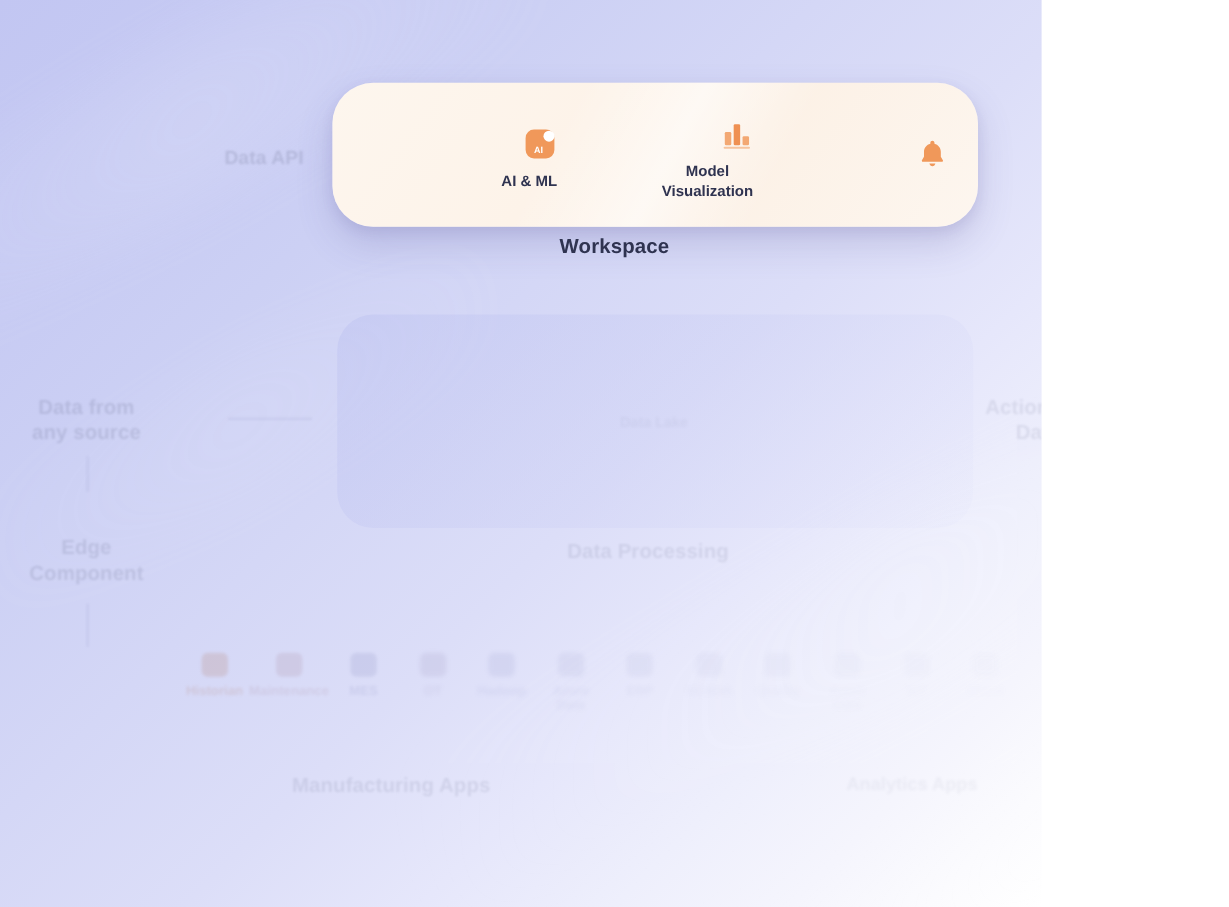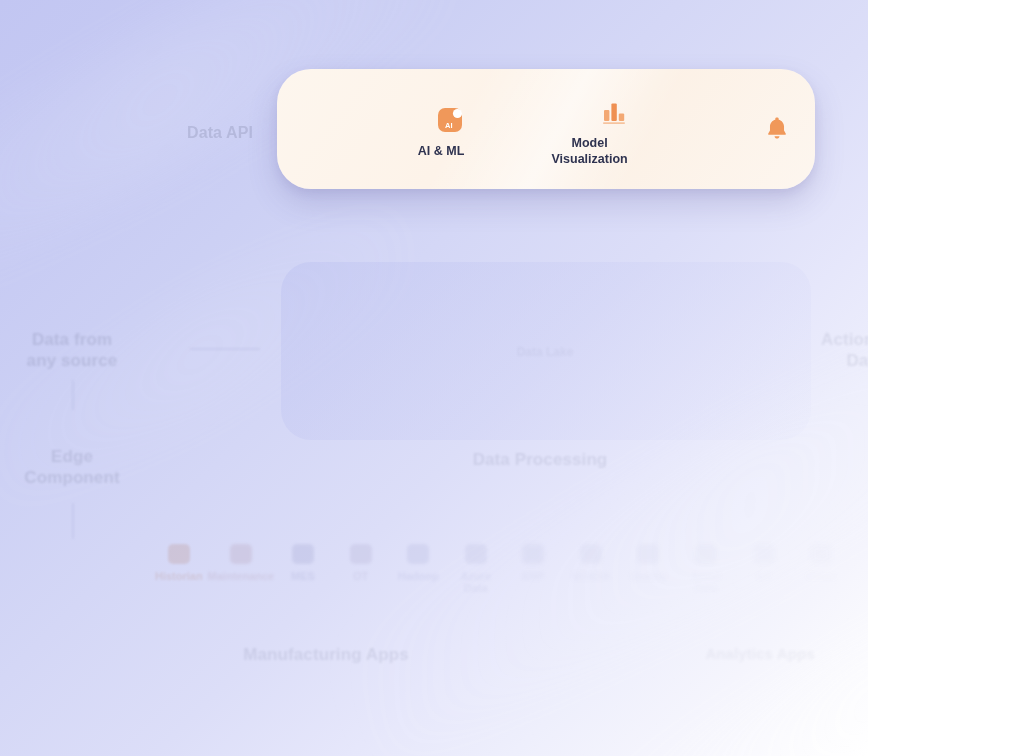--- a/index.html
+++ b/index.html
@@ -329,14 +329,15 @@
       <div class="icon-box">
         <svg width="28" height="28" viewBox="0 0 28 28" aria-hidden="true">
           <path d="M14 3.3c-0.95 0-1.72 0.77-1.72 1.72v0.75c-3.1 0.75-5.3 3.5-5.3 6.78v4.0l-1.7 2.9c-0.35 0.6 0.08 1.35 0.77 1.35h15.9c0.69 0 1.12-0.75 0.77-1.35l-1.7-2.9v-4.0c0-3.28-2.2-6.03-5.3-6.78v-0.75c0-0.95-0.77-1.72-1.72-1.72z" fill="#f0985a"></path>
           <path d="M11.5 22.3c0.25 1.35 1.28 2.3 2.5 2.3s2.25-0.95 2.5-2.3z" fill="#f0985a"></path>
         </svg>
       </div>
     </div>
 
   </div>
 
+  <div id="workspace-title">Workspace</div>
 
 </div>
 
 </body></html>

